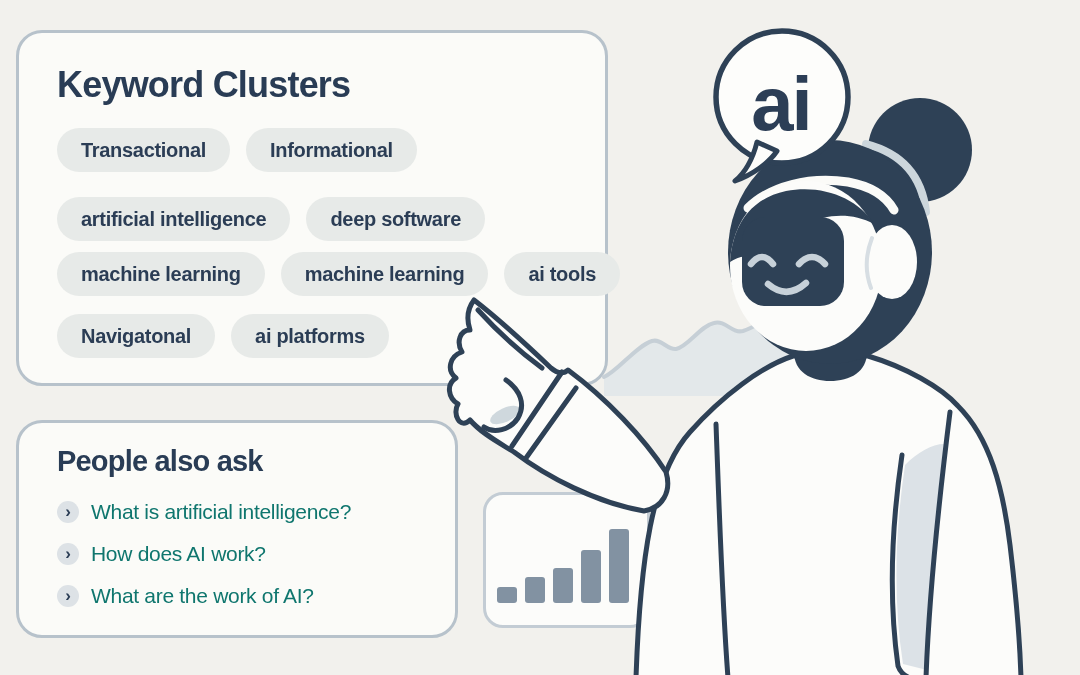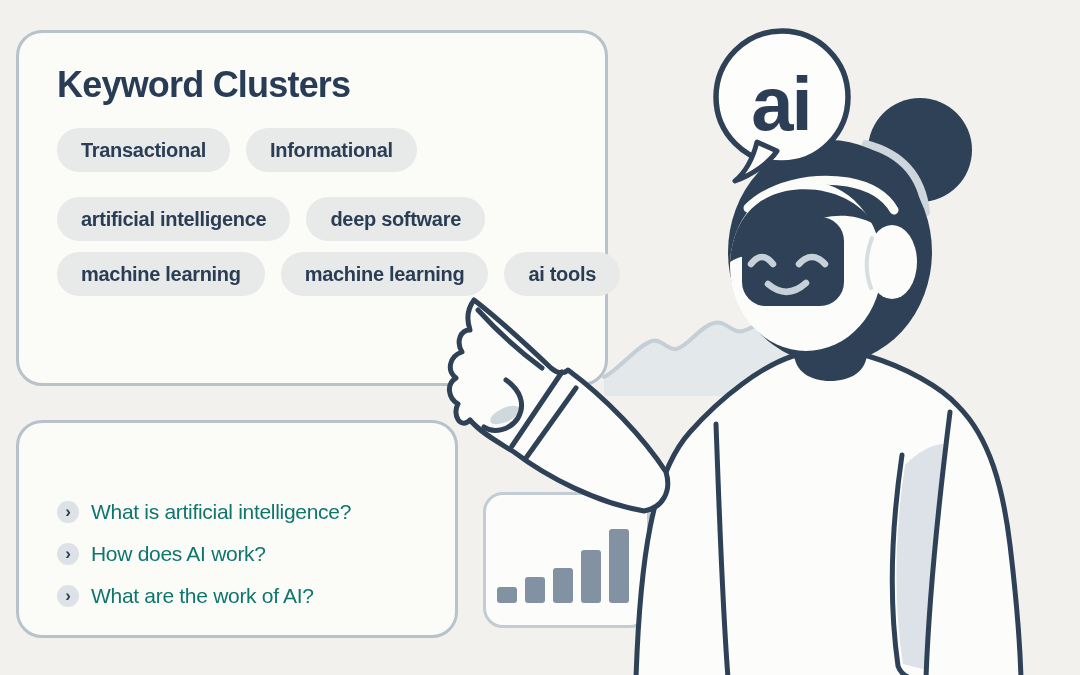--- a/index.html
+++ b/index.html
@@ -55,23 +55,28 @@
     </div>
     <div class="tag-row" style="top:164px">
       <span class="pill">artificial intelligence</span>
       <span class="pill">deep software</span>
     </div>
     <div class="tag-row" style="top:219px">
       <span class="pill">machine learning</span>
       <span class="pill">machine learning</span>
       <span class="pill">ai tools</span>
     </div>
+    <div class="tag-row" style="top:281px">
+      <span class="pill">Navigatonal</span>
+      <span class="pill">ai platforms</span>
+    </div>
   </section>
 
   <section class="panel" id="paa-panel">
+    <h2 class="panel-title">People also ask</h2>
     <div class="paa-item" style="top:77px">
       <span class="chev">›</span>
       <span class="q">What is artificial intelligence?</span>
     </div>
     <div class="paa-item" style="top:119px">
       <span class="chev">›</span>
       <span class="q">How does AI work?</span>
     </div>
     <div class="paa-item" style="top:161px">
       <span class="chev">›</span>

